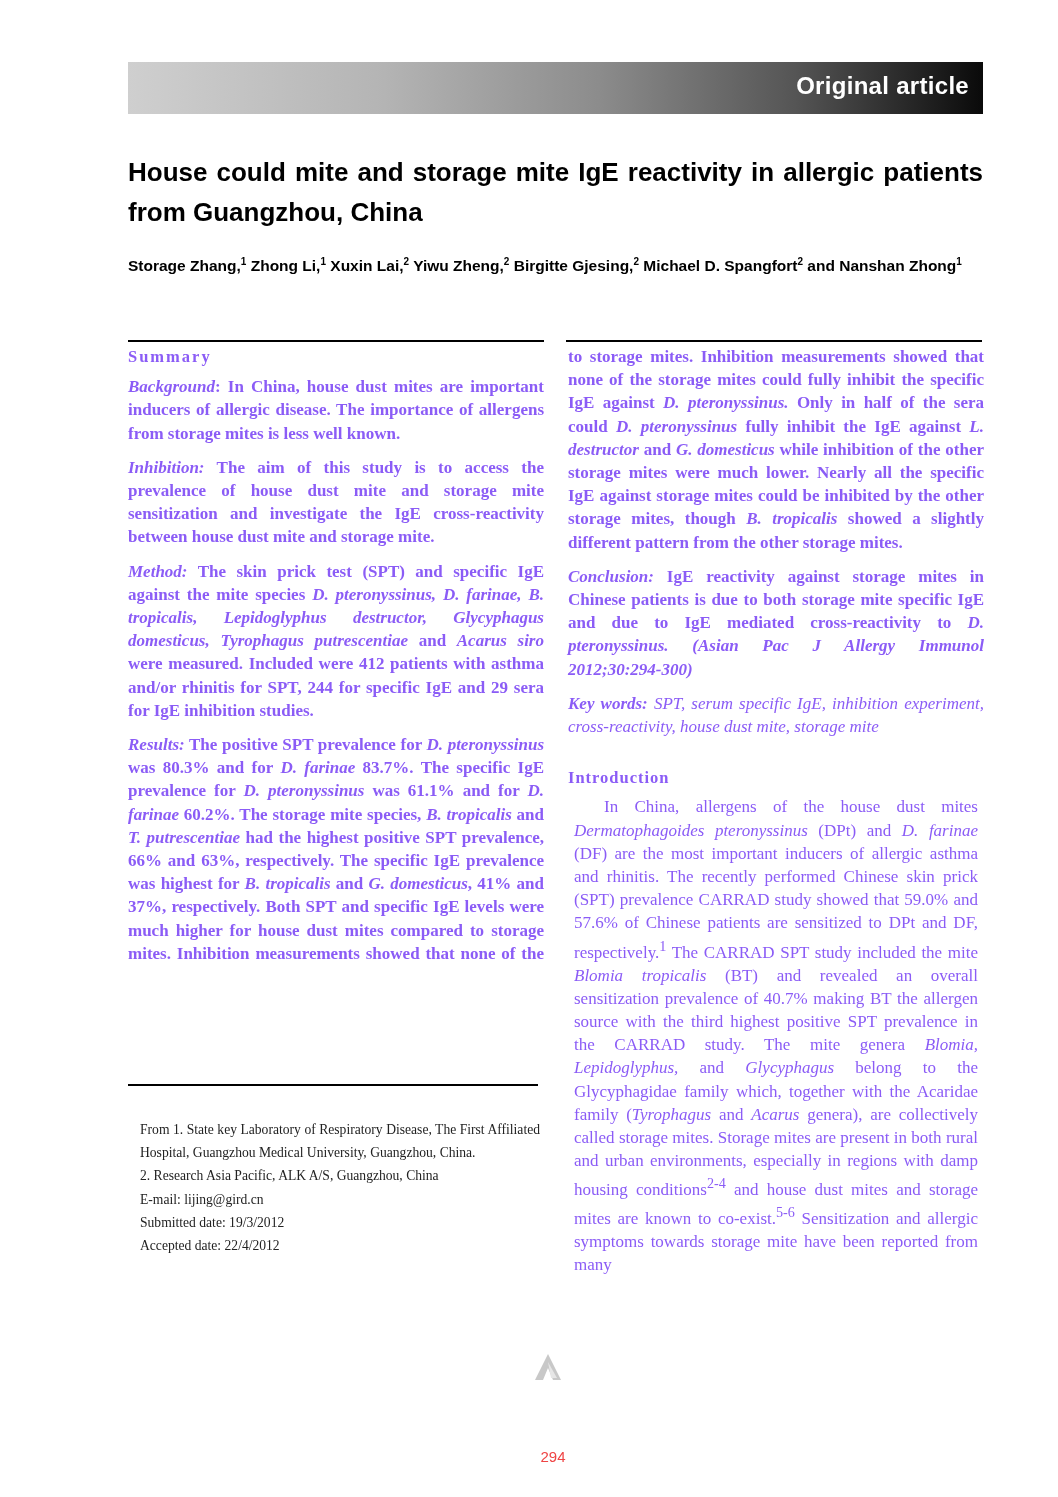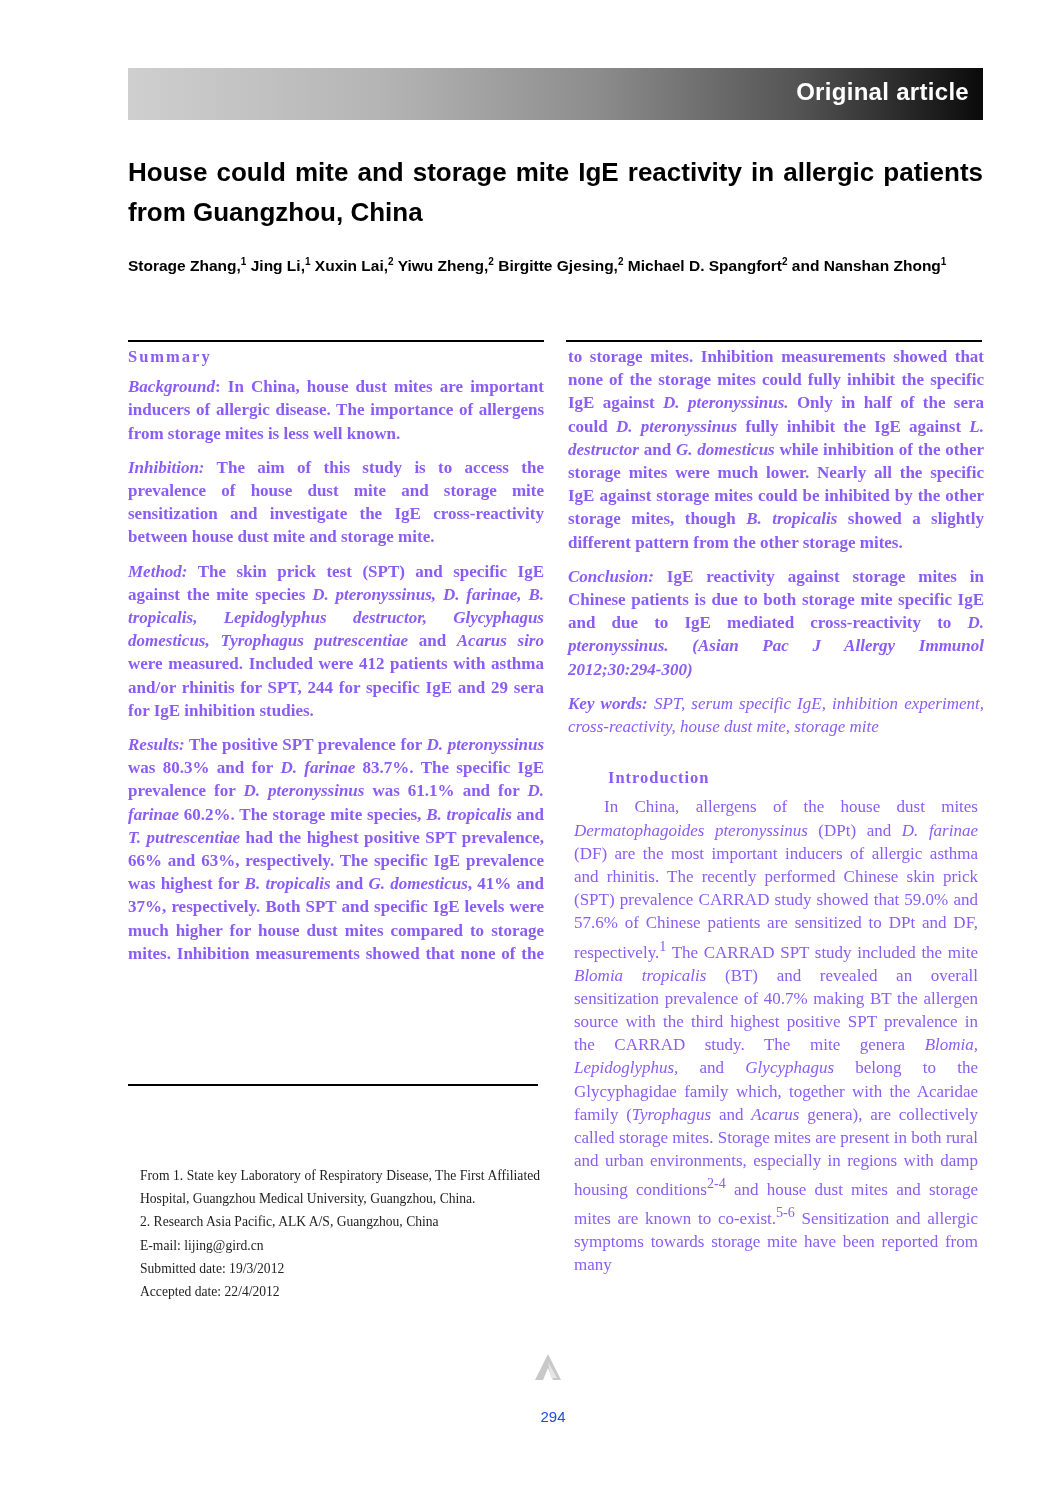--- a/index.html
+++ b/index.html
@@ -1,18 +1,18 @@
 <!DOCTYPE html>
 <html><head>
 <meta charset="utf-8">
 <style>
   html, body { margin: 0; padding: 0; background: #ffffff; }
   body { width: 1058px; height: 1497px; position: relative; overflow: hidden; }
   .banner {
-    position: absolute; left: 128px; top: 68px; width: 855px; height: 52px;
+    position: absolute; left: 128px; top: 62px; width: 855px; height: 52px;
     background: linear-gradient(to right, #cfcfcf 0%, #b4b4b4 30%, #8c8c8c 55%, #555 78%, #0a0a0a 100%);
   }
   .banner-label {
     position: absolute; right: 14px; top: 10px;
     color: #fff; font-family: "Liberation Sans", sans-serif; font-weight: bold; font-size: 24px;
     letter-spacing: 0.3px;
   }
   .title {
     position: absolute; left: 128px; top: 152px; width: 855px;
     font-family: "Liberation Sans", sans-serif; font-weight: bold; font-size: 26px; line-height: 40px;
@@ -28,47 +28,47 @@
   .col {
     position: absolute; width: 416px;
     font-family: "Liberation Serif", serif; font-size: 17px; line-height: 23.2px; color: #8b5cf6;
     text-align: justify;
   }
   .col p { margin: 0 0 11px 0; }
   .bold { font-weight: bold; }
   .section-head {
     font-family: "Liberation Serif", serif; font-weight: bold; font-size: 16.5px; letter-spacing: 2px; margin: 0 0 7px 0;
   }
-  .intro-head { letter-spacing: 1px; margin-bottom: 0; margin-left: 40px; }
+  .intro-head { letter-spacing: 1px; margin-bottom: 0; }
   .col .indent { text-indent: 30px; font-weight: normal; margin: 6px; }
   .footnotes {
-    position: absolute; left: 140px; top: 1164px; width: 400px;
+    position: absolute; left: 140px; top: 1118px; width: 400px;
     font-family: "Liberation Serif", serif; font-size: 13.6px; line-height: 23.2px; color: #222;
   }
   .footnotes div { white-space: nowrap; }
   .footnotes .wrap { white-space: normal; text-align: justify; }
   .logo { position: absolute; left: 533px; top: 1352px; width: 30px; height: 30px; }
   .page-num {
-    position: absolute; left: 528px; top: 1408px; width: 50px; text-align: center;
-    font-family: "Liberation Sans", sans-serif; font-size: 15px; color: #1d4ed8;
+    position: absolute; left: 528px; top: 1448px; width: 50px; text-align: center;
+    font-family: "Liberation Sans", sans-serif; font-size: 15px; color: #ef4444;
   }
   i { font-style: italic; }
 </style>
 </head>
 <body>
 
 <div class="banner">
   <span class="banner-label">Original article</span>
 </div>
 
 <h1 class="title" style="margin:0;">House could mite and storage mite IgE reactivity in allergic patients from Guangzhou, China</h1>
 
 <div class="authors">
   <span><span>Storage Zhang,</span><sup>1</sup></span>
-  <span><span>Jing Li,</span><sup>1</sup></span>
+  <span><span>Zhong Li,</span><sup>1</sup></span>
   <span><span>Xuxin Lai,</span><sup>2</sup></span>
   <span><span>Yiwu Zheng,</span><sup>2</sup></span>
   <span><span>Birgitte Gjesing,</span><sup>2</sup></span>
   <span><span>Michael D. Spangfort</span><sup>2</sup></span>
   <span><span>and Nanshan Zhong</span><sup>1</sup></span>
 </div>
 
 <div class="rule" style="left:128px; top:340px; width:416px;"></div>
 <div class="rule" style="left:566px; top:340px; width:416px;"></div>
 

